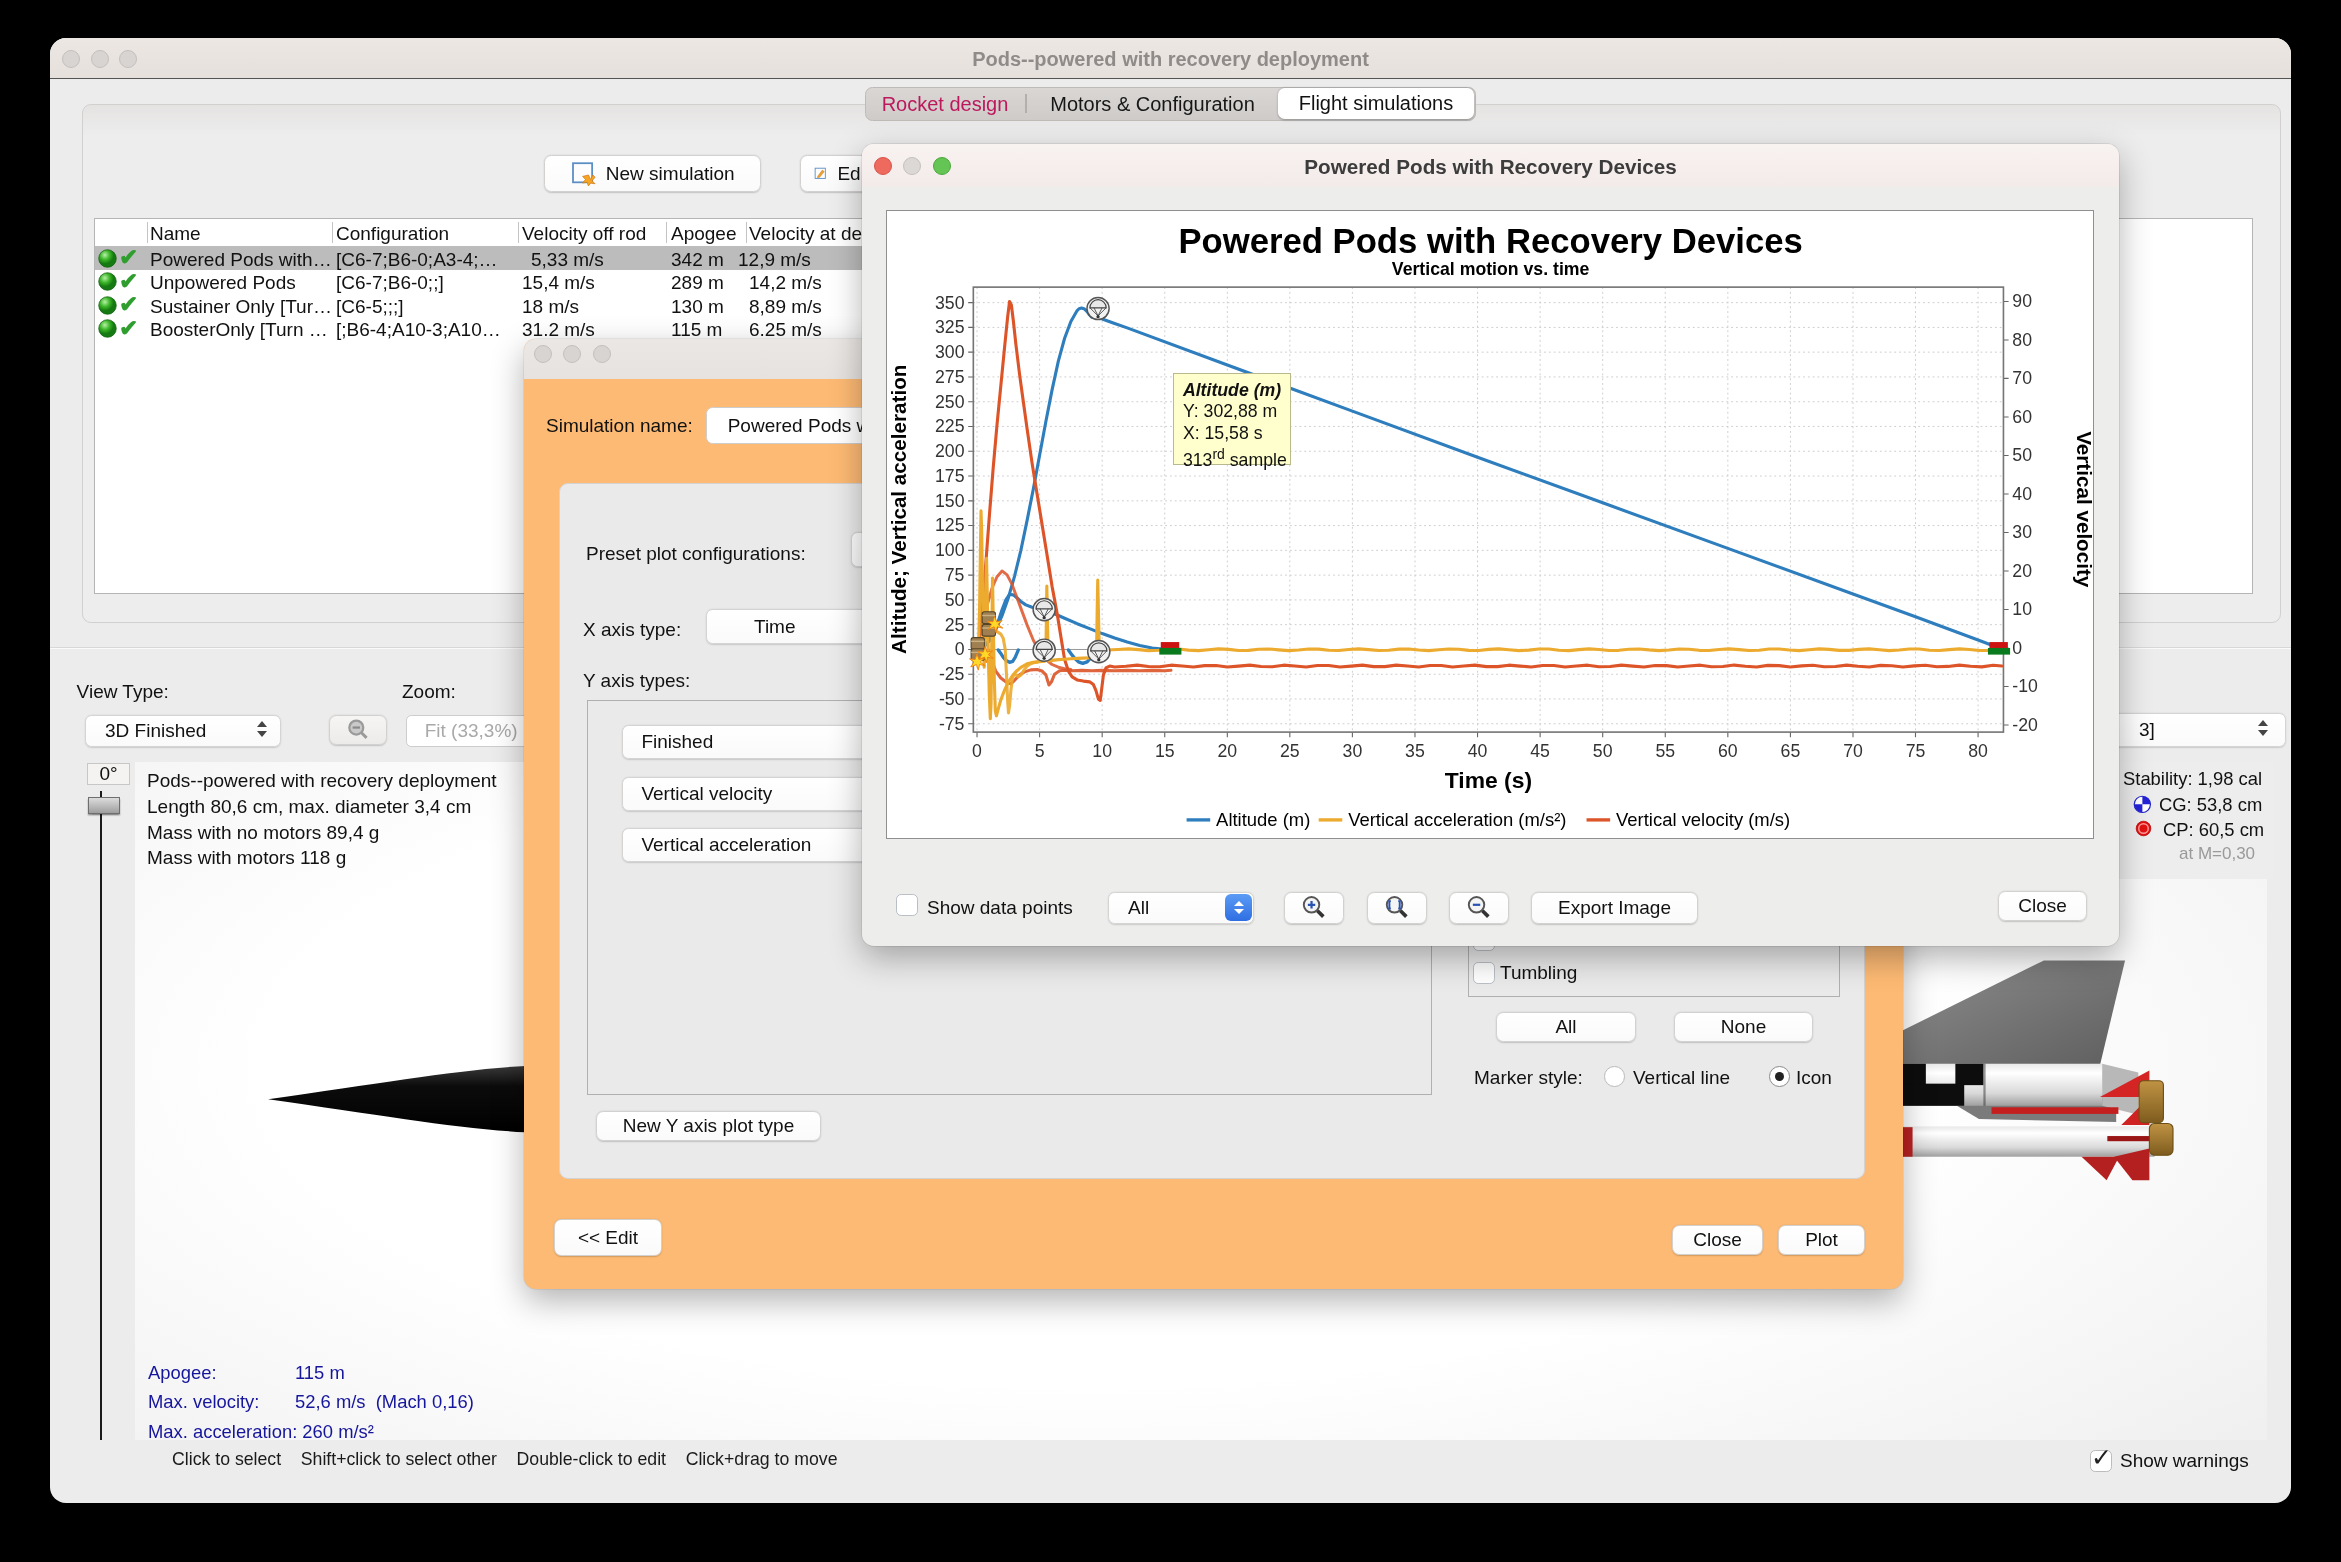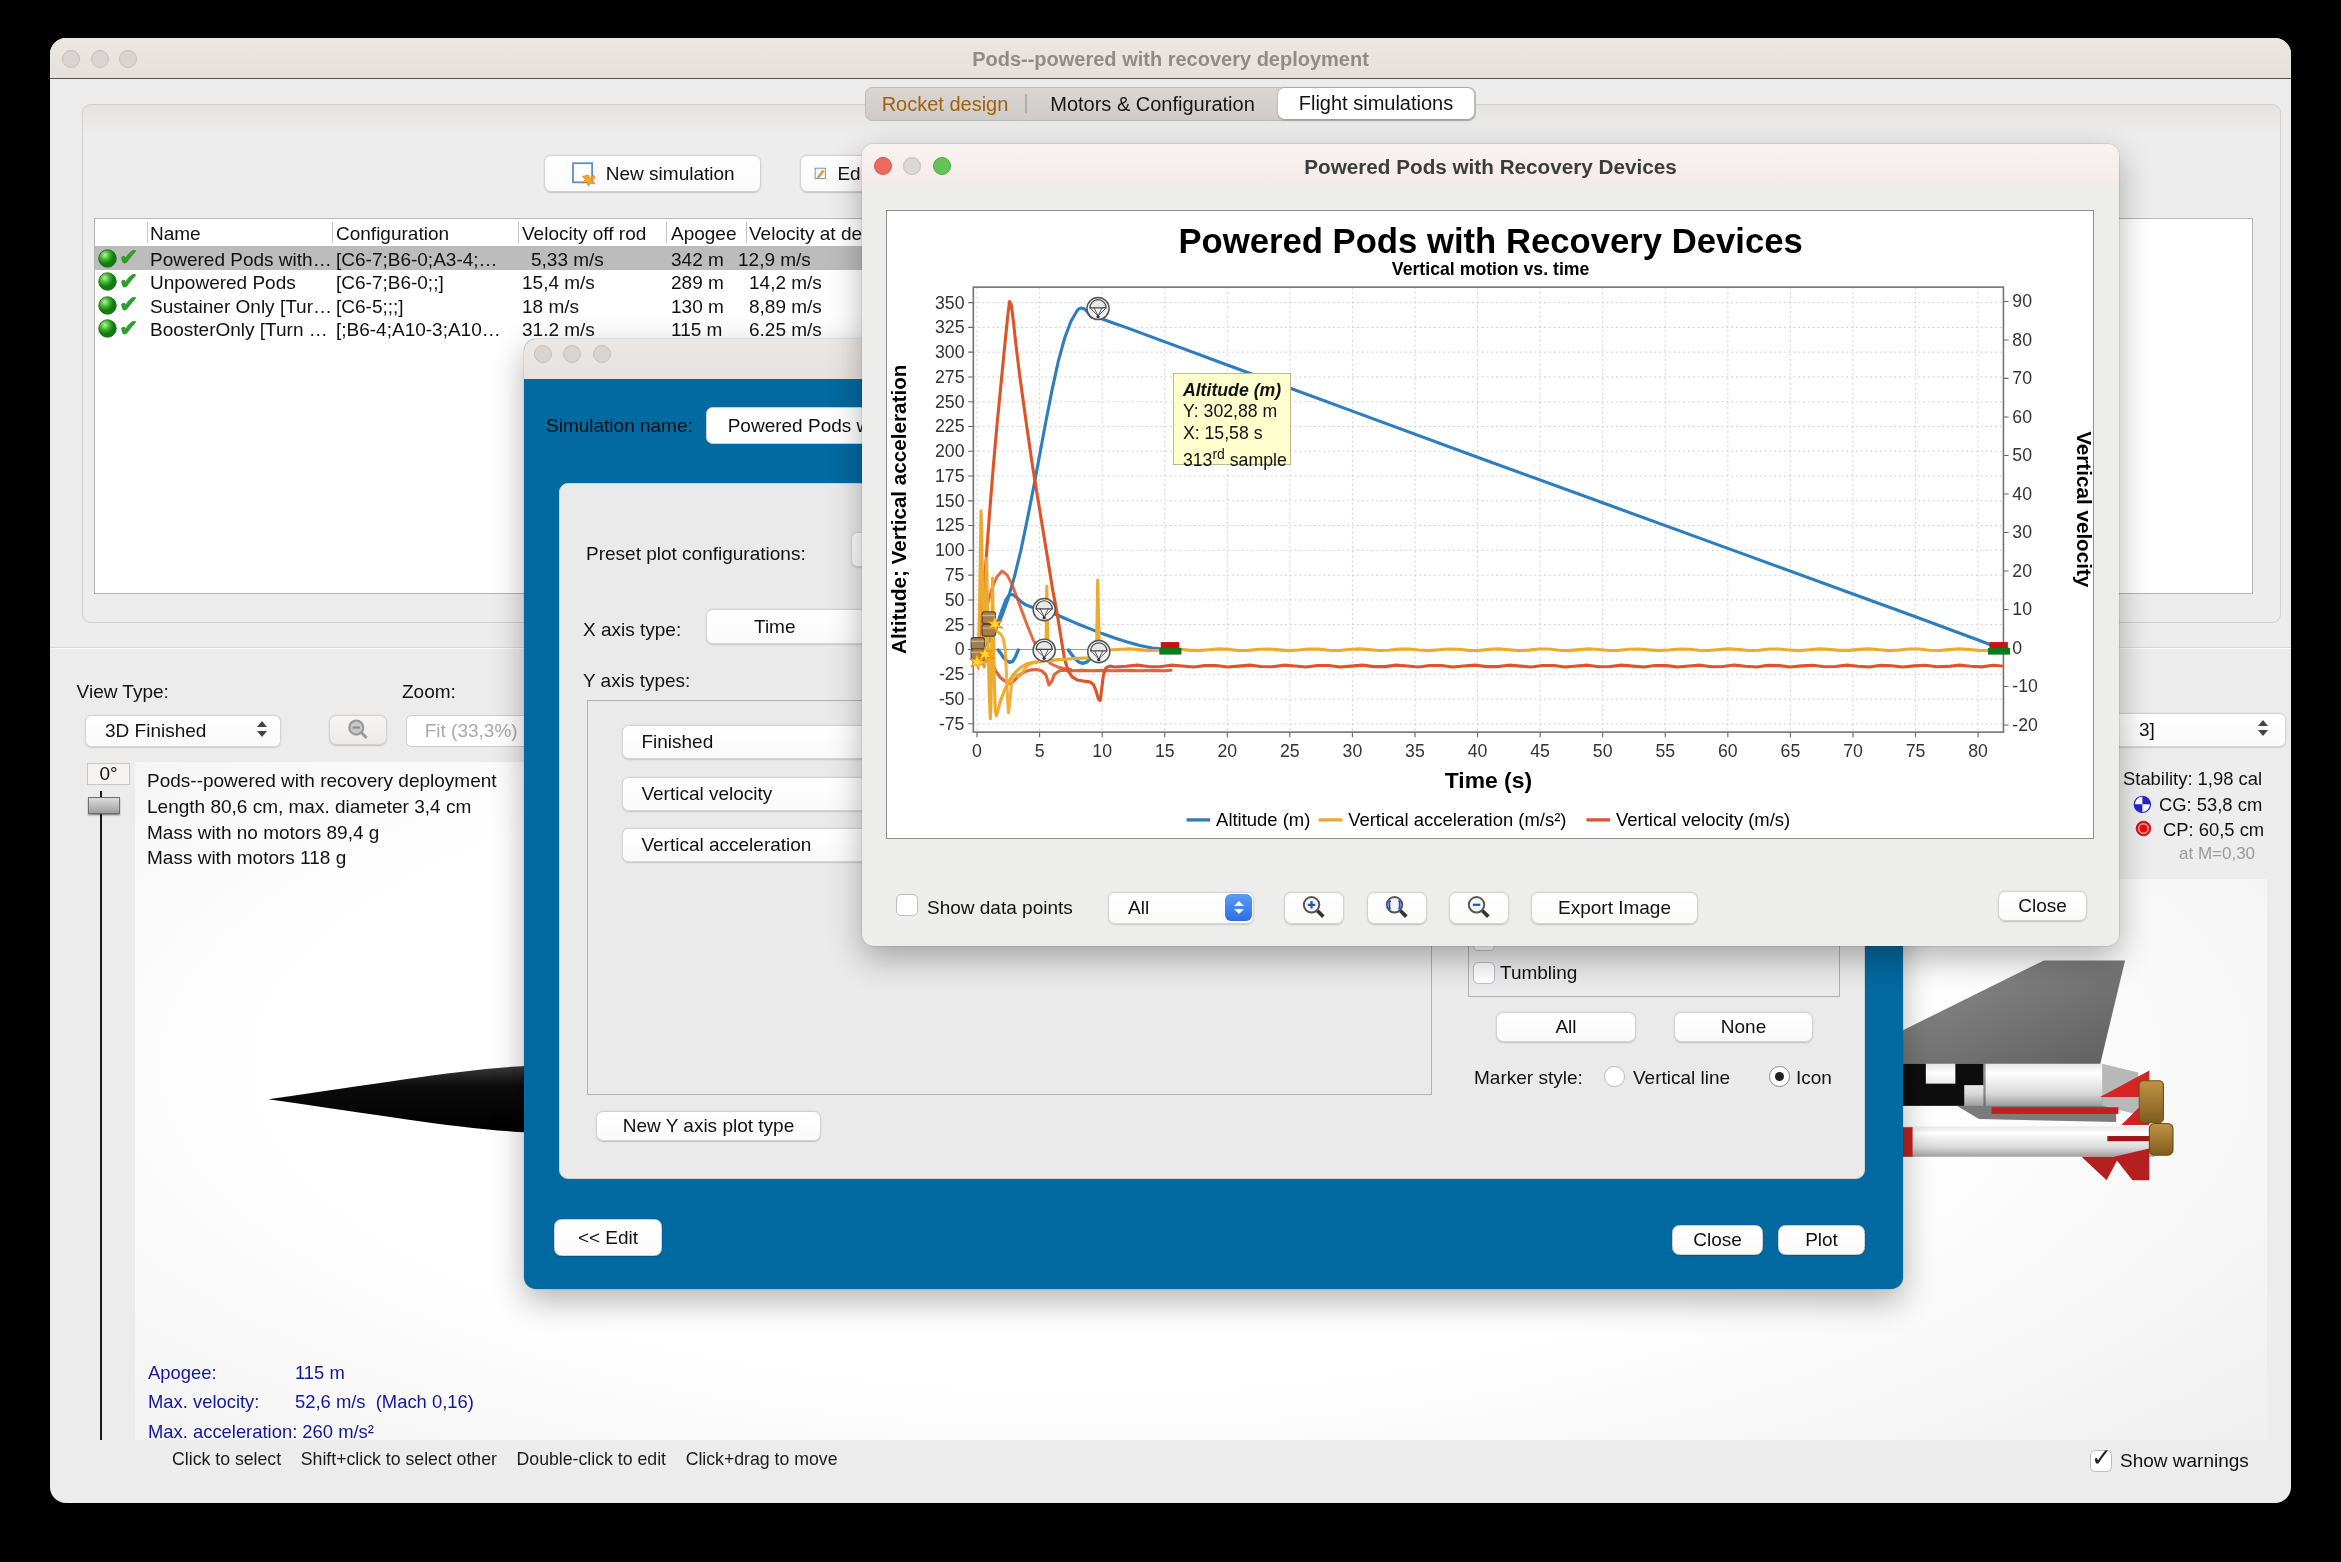--- a/index.html
+++ b/index.html
@@ -18,21 +18,21 @@
 </style></head><body>
 <div class="abs" style="left:50px;top:38px;width:2241px;height:1465px;background:#ececec;border-radius:16px;box-shadow:0 16px 44px rgba(0,0,0,0.55);overflow:hidden;">
 <div class="abs" style="left:0;top:0;width:100%;height:41px;background:linear-gradient(#ece7e3,#e5e0dc);border-bottom:1.5px solid #535353;"></div>
 <div class="tl" style="left:11.8px;top:11.8px;background:#d8d4d2;border:0.7px solid #c3bfbd;"></div>
 <div class="tl" style="left:41px;top:11.8px;background:#d8d4d2;border:0.7px solid #c3bfbd;"></div>
 <div class="tl" style="left:69px;top:11.8px;background:#d8d4d2;border:0.7px solid #c3bfbd;"></div>
 <div class="abs" style="left:0;top:9.6px;width:100%;text-align:center;font-size:20px;font-weight:bold;color:#8f8b89;">Pods--powered with recovery deployment</div>
 <div class="abs" style="left:32px;top:66px;width:2199px;height:519px;background:linear-gradient(#e5e3e2,#ededed 31px);border:1.5px solid #d2d0cf;border-radius:8.9px;"></div>
 <div class="abs" style="left:815px;top:49px;width:611px;height:34px;background:linear-gradient(#d9d6d4,#cecbc9);border-radius:7.4px;border:0.7px solid #bdbab8;"></div>
 <div class="abs" style="left:975px;top:56px;width:1.5px;height:19px;background:#b2afad;"></div>
-<div class="abs" style="left:815px;top:49px;width:160px;height:34px;display:flex;align-items:center;justify-content:center;font-size:20px;color:#a16207;">Rocket design</div>
+<div class="abs" style="left:815px;top:49px;width:160px;height:34px;display:flex;align-items:center;justify-content:center;font-size:20px;color:#be185d;">Rocket design</div>
 <div class="abs" style="left:975px;top:49px;width:255px;height:34px;display:flex;align-items:center;justify-content:center;font-size:20px;color:#161616;">Motors &amp; Configuration</div>
 <div class="abs" style="left:1228px;top:50px;width:196px;height:31px;background:#ffffff;border-radius:6.6px;box-shadow:0 0.7px 2.2px rgba(0,0,0,0.3);display:flex;align-items:center;justify-content:center;font-size:20px;color:#111;">Flight simulations</div>
 <div class="btn" style="left:494px;top:117px;width:217px;height:37px;">
       <svg width="26.6" height="25" viewBox="0 0 36 34" style="margin-right:8.9px;">
         <rect x="4" y="3" width="26" height="26" fill="#fdfdfd" stroke="#5b8ec4" stroke-width="2.4"></rect>
         <path d="M25 19 L28 25 L31 19 L34 22 L30 27 L34 31 L28 30 L25 34 L23 29 L17 30 L21 25 L17 21 Z" fill="#f6a623" stroke="#d07818" stroke-width="1"></path>
       </svg>
       <span>New simulation</span>
     </div>
 <div class="btn" style="left:750px;top:117px;width:162px;height:37px;justify-content:flex-start;padding-left:13.3px;overflow:hidden;">
@@ -211,21 +211,21 @@
 <div class="abs" style="font-size:18.4px;color:#16169c;white-space:nowrap;left:98px;top:1324px;">Apogee:</div>
 <div class="abs" style="font-size:18.4px;color:#16169c;white-space:nowrap;left:245px;top:1324px;">115 m</div>
 <div class="abs" style="font-size:18.4px;color:#16169c;white-space:nowrap;left:98px;top:1353px;">Max. velocity:</div>
 <div class="abs" style="font-size:18.4px;color:#16169c;white-space:nowrap;left:245px;top:1353px;">52,6 m/s&nbsp; (Mach 0,16)</div>
 <div class="abs" style="font-size:18.4px;color:#16169c;white-space:nowrap;left:98px;top:1383px;">Max. acceleration: 260 m/s²</div>
 <div class="abs" style="left:122px;top:1411px;font-size:17.7px;color:#1a1a1a;white-space:nowrap;">Click to select&nbsp;&nbsp;&nbsp;&nbsp;Shift+click to select other&nbsp;&nbsp;&nbsp;&nbsp;Double-click to edit&nbsp;&nbsp;&nbsp;&nbsp;Click+drag to move</div>
 <div class="abs" style="left:2040px;top:1412px;width:22px;height:22px;background:#fff;border:1.5px solid #bcbcbc;border-radius:5.2px;"></div>
 <div class="abs" style="left:2041px;top:1405px;font-size:25px;color:#222;">✓</div>
 <div class="lbl" style="left:2070px;top:1412px;">Show warnings</div>
 </div>
-<div class="abs" style="left:524px;top:339px;width:1379px;height:950px;background:#0369a1;border-radius:11.8px;box-shadow:0 0 0 0.7px rgba(0,0,0,0.08),0 11.8px 33px rgba(0,0,0,0.30);z-index:5;overflow:hidden;">
+<div class="abs" style="left:524px;top:339px;width:1379px;height:950px;background:#fdba74;border-radius:11.8px;box-shadow:0 0 0 0.7px rgba(0,0,0,0.08),0 11.8px 33px rgba(0,0,0,0.30);z-index:5;overflow:hidden;">
 <div class="abs" style="left:0;top:0;width:100%;height:40px;background:linear-gradient(#ebe7e4,#e6e2df);"></div>
 <div class="tl" style="left:9.6px;top:5.9px;background:#d8d4d2;border:0.7px solid #c3bfbd;"></div>
 <div class="tl" style="left:39px;top:5.9px;background:#d8d4d2;border:0.7px solid #c3bfbd;"></div>
 <div class="tl" style="left:69px;top:5.9px;background:#d8d4d2;border:0.7px solid #c3bfbd;"></div>
 <div class="lbl" style="left:22px;top:76px;">Simulation name:</div>
 <div class="abs" style="left:182px;top:68px;width:443px;height:37px;background:#fff;border:0.7px solid #cfcdcc;border-radius:6.6px;font-size:19px;color:#111;display:flex;align-items:center;padding-left:20.7px;">Powered Pods with Recovery Devices</div>
 <div class="abs" style="left:35px;top:144px;width:1306px;height:696px;background:#ebeaea;border:1.5px solid #d5d3d2;border-radius:8.9px;"></div>
 <div class="lbl" style="left:62px;top:204px;">Preset plot configurations:</div>
 <div class="combo" style="left:327px;top:193px;width:317px;height:35px;padding-left:22px;">Vertical motion vs. time</div>
 <div class="lbl" style="left:59px;top:280px;">X axis type:</div>

